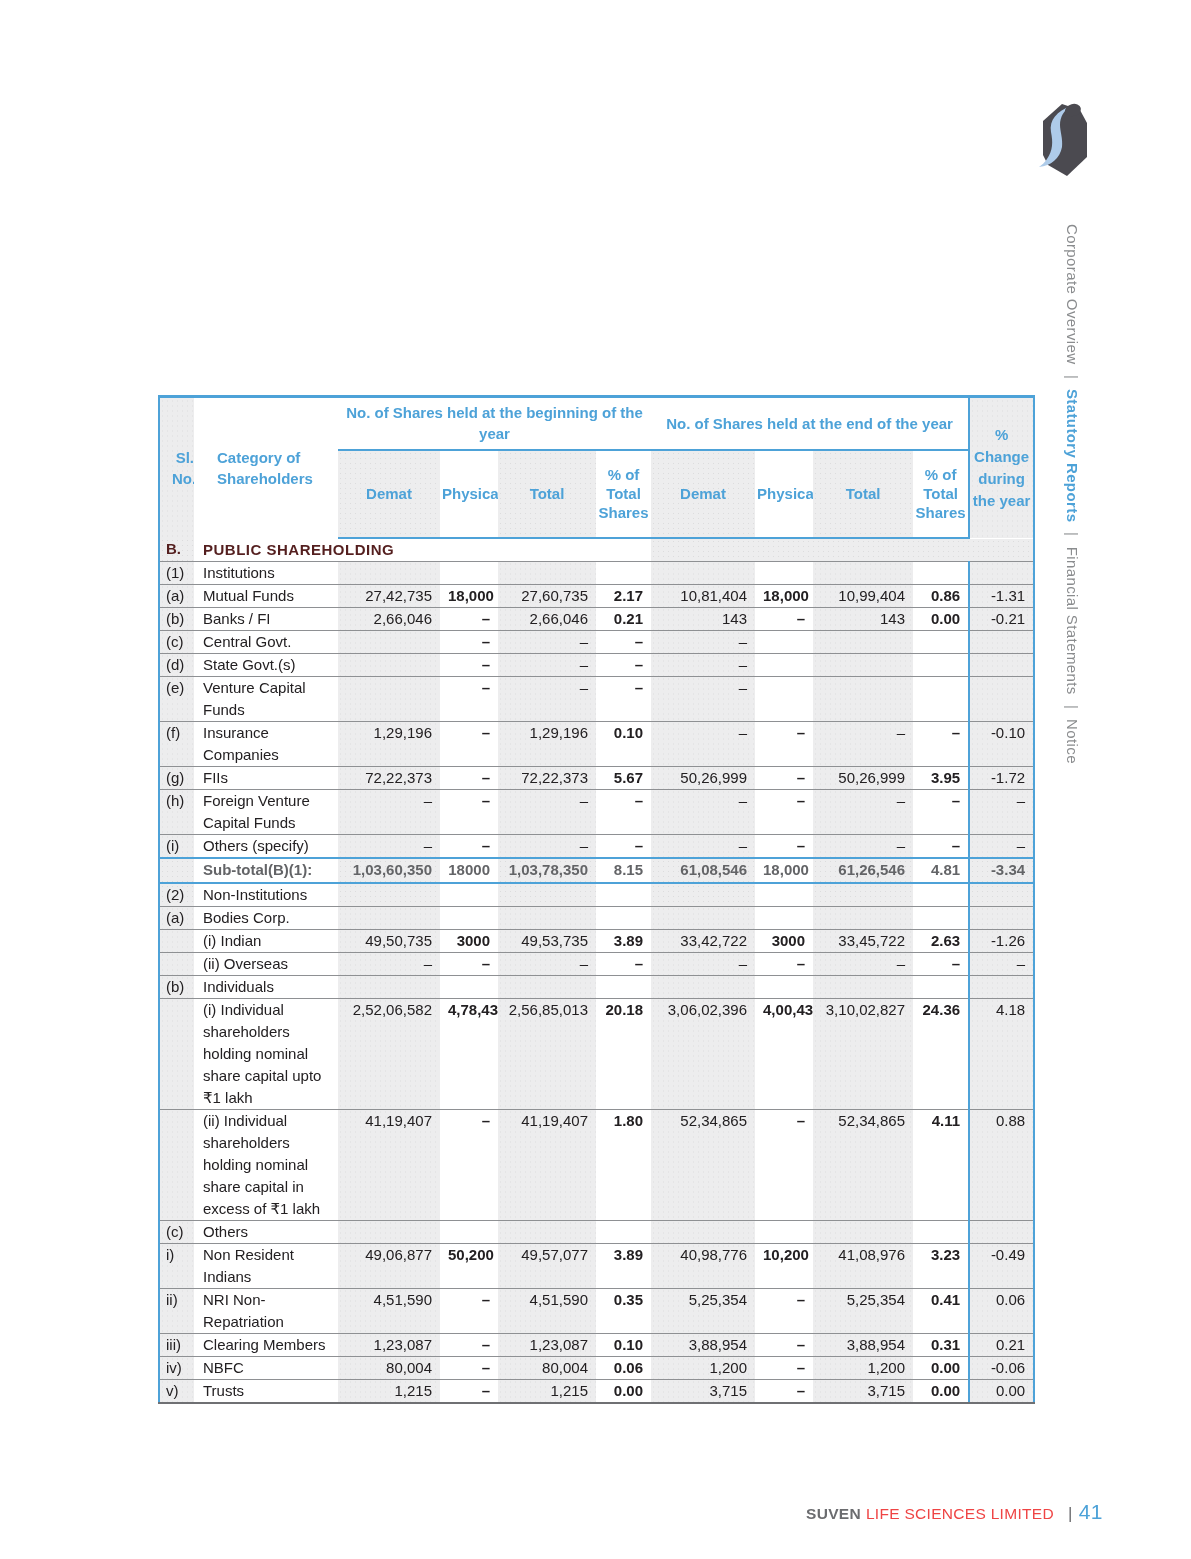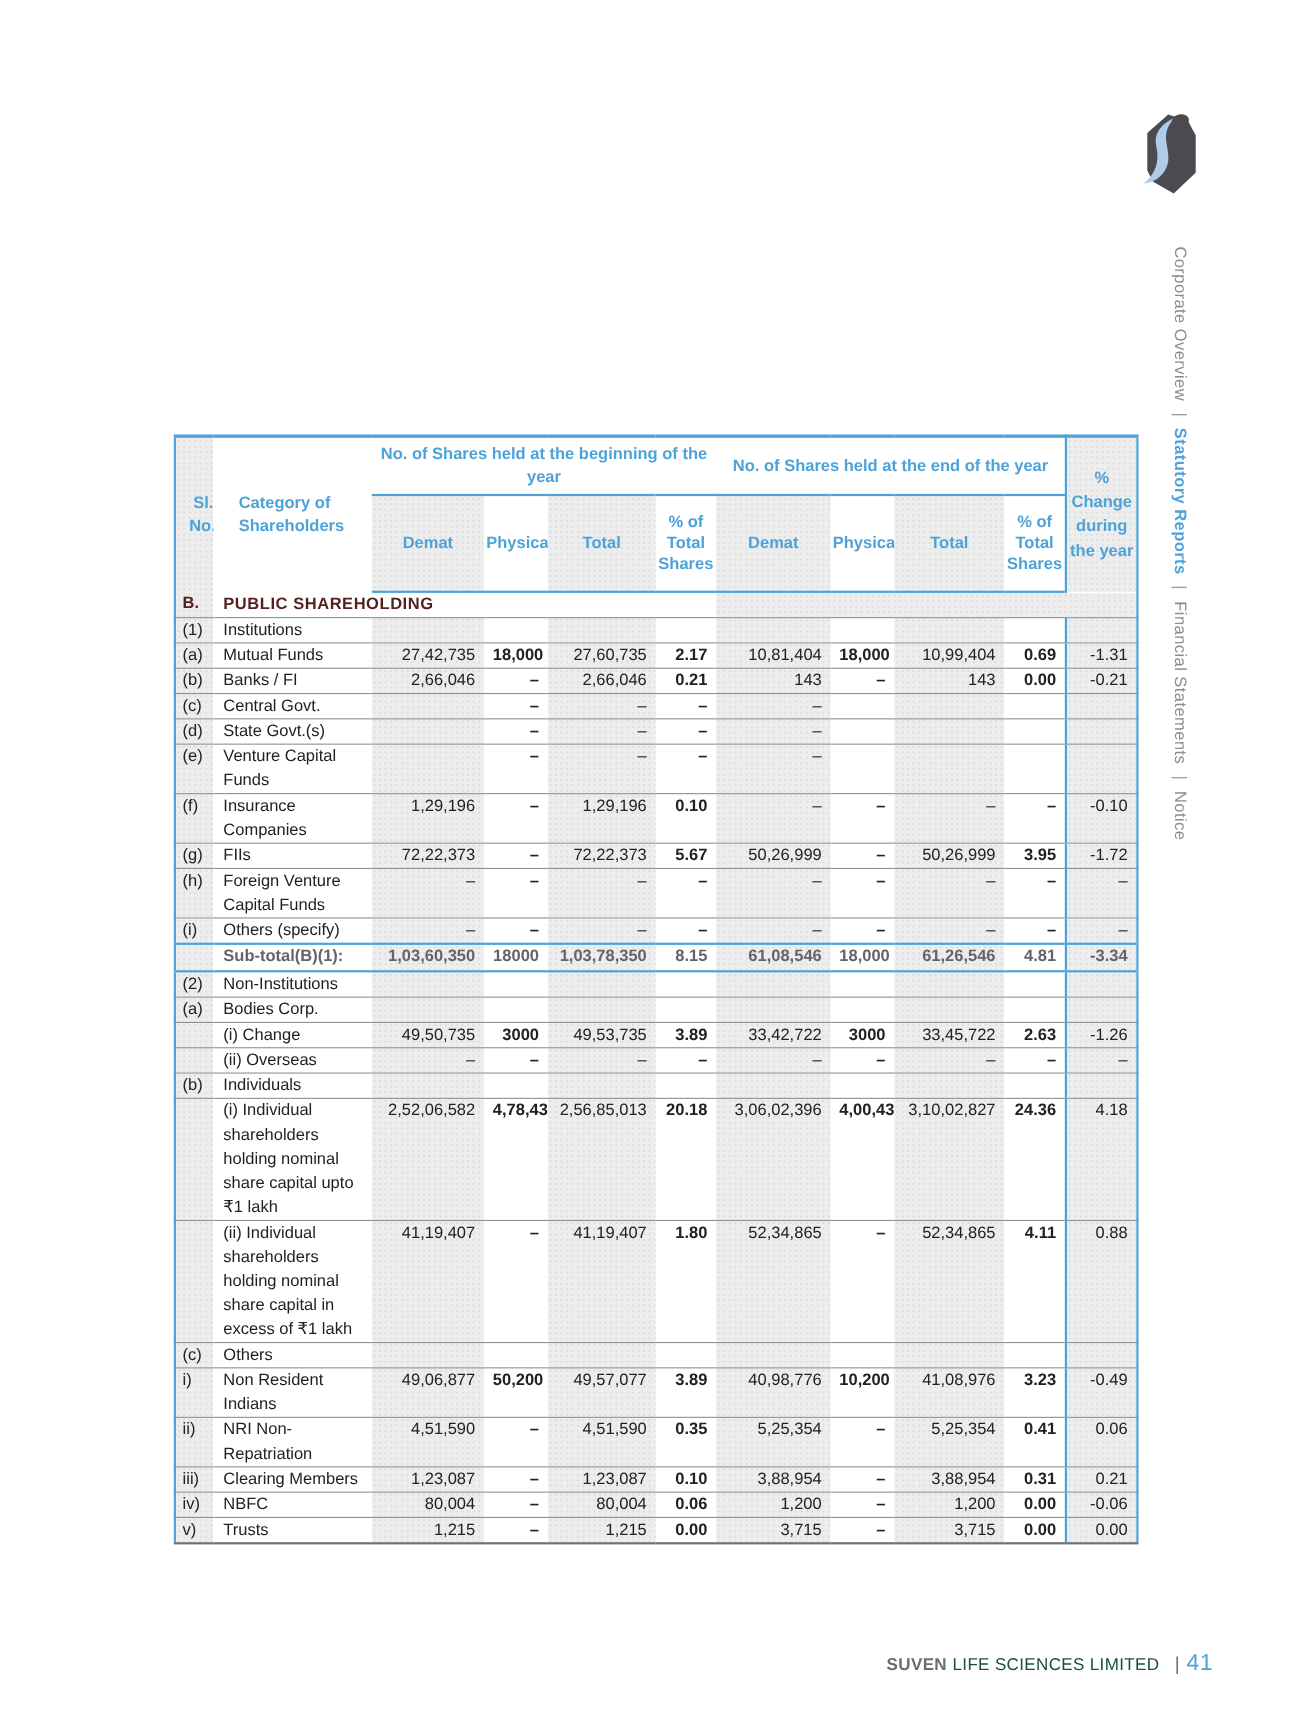--- a/index.html
+++ b/index.html
@@ -55,21 +55,21 @@
   table{border-top:3px solid var(--blue);
         border-left:2px solid var(--blue);
         border-right:2px solid var(--blue);}
   thead tr:last-child th{border-bottom:2px solid var(--blue);}
   tbody tr:last-child td{border-bottom:2px solid #6f7073;}
 
   
   .footer{position:absolute;left:806px;top:1500px;display:flex;
           align-items:baseline;font-size:15.5px;letter-spacing:.3px;}
   .footer .co-bold{font-weight:bold;color:#6b6c6f;}
-  .footer .co-rest{color:#14532d;padding-left:5px;}
+  .footer .co-rest{color:#ef4444;padding-left:5px;}
   .footer .f-sep{color:#6b6c6f;padding:0 6px 0 14px;font-size:17px;}
   .footer .pageno{color:var(--blue);font-weight:normal;font-size:21px;}
 </style>
 </head>
 <body>
 
 <div class="page">
 
   <svg class="logo" viewBox="0 0 58 86">
     <polygon points="7,24 26,7 44,13 51,26 51,60 31,79 12,68 7,58" fill="#4b4a50"></polygon>
@@ -138,21 +138,21 @@
           <tr class="data">
             <td class="sl g">(a)</td>
             <td class="cat">Mutual Funds</td>
             <td class="g num">27,42,735</td>
             <td class="phys num">18,000</td>
             <td class="g num">27,60,735</td>
             <td class="pct num">2.17</td>
             <td class="g num">10,81,404</td>
             <td class="phys num">18,000</td>
             <td class="g num">10,99,404</td>
-            <td class="pct num">0.69</td>
+            <td class="pct num">0.86</td>
             <td class="g chg num">-1.31</td>
           </tr>
           <tr class="data">
             <td class="sl g">(b)</td>
             <td class="cat">Banks / FI</td>
             <td class="g num">2,66,046</td>
             <td class="phys num">–</td>
             <td class="g num">2,66,046</td>
             <td class="pct num">0.21</td>
             <td class="g num">143</td>
@@ -286,21 +286,21 @@
             <td class="g num"></td>
             <td class="pct num"></td>
             <td class="g num"></td>
             <td class="phys num"></td>
             <td class="g num"></td>
             <td class="pct num"></td>
             <td class="g chg num"></td>
           </tr>
           <tr class="data">
             <td class="sl g"></td>
-            <td class="cat">(i) Change</td>
+            <td class="cat">(i) Indian</td>
             <td class="g num">49,50,735</td>
             <td class="phys num">3000</td>
             <td class="g num">49,53,735</td>
             <td class="pct num">3.89</td>
             <td class="g num">33,42,722</td>
             <td class="phys num">3000</td>
             <td class="g num">33,45,722</td>
             <td class="pct num">2.63</td>
             <td class="g chg num">-1.26</td>
           </tr>

